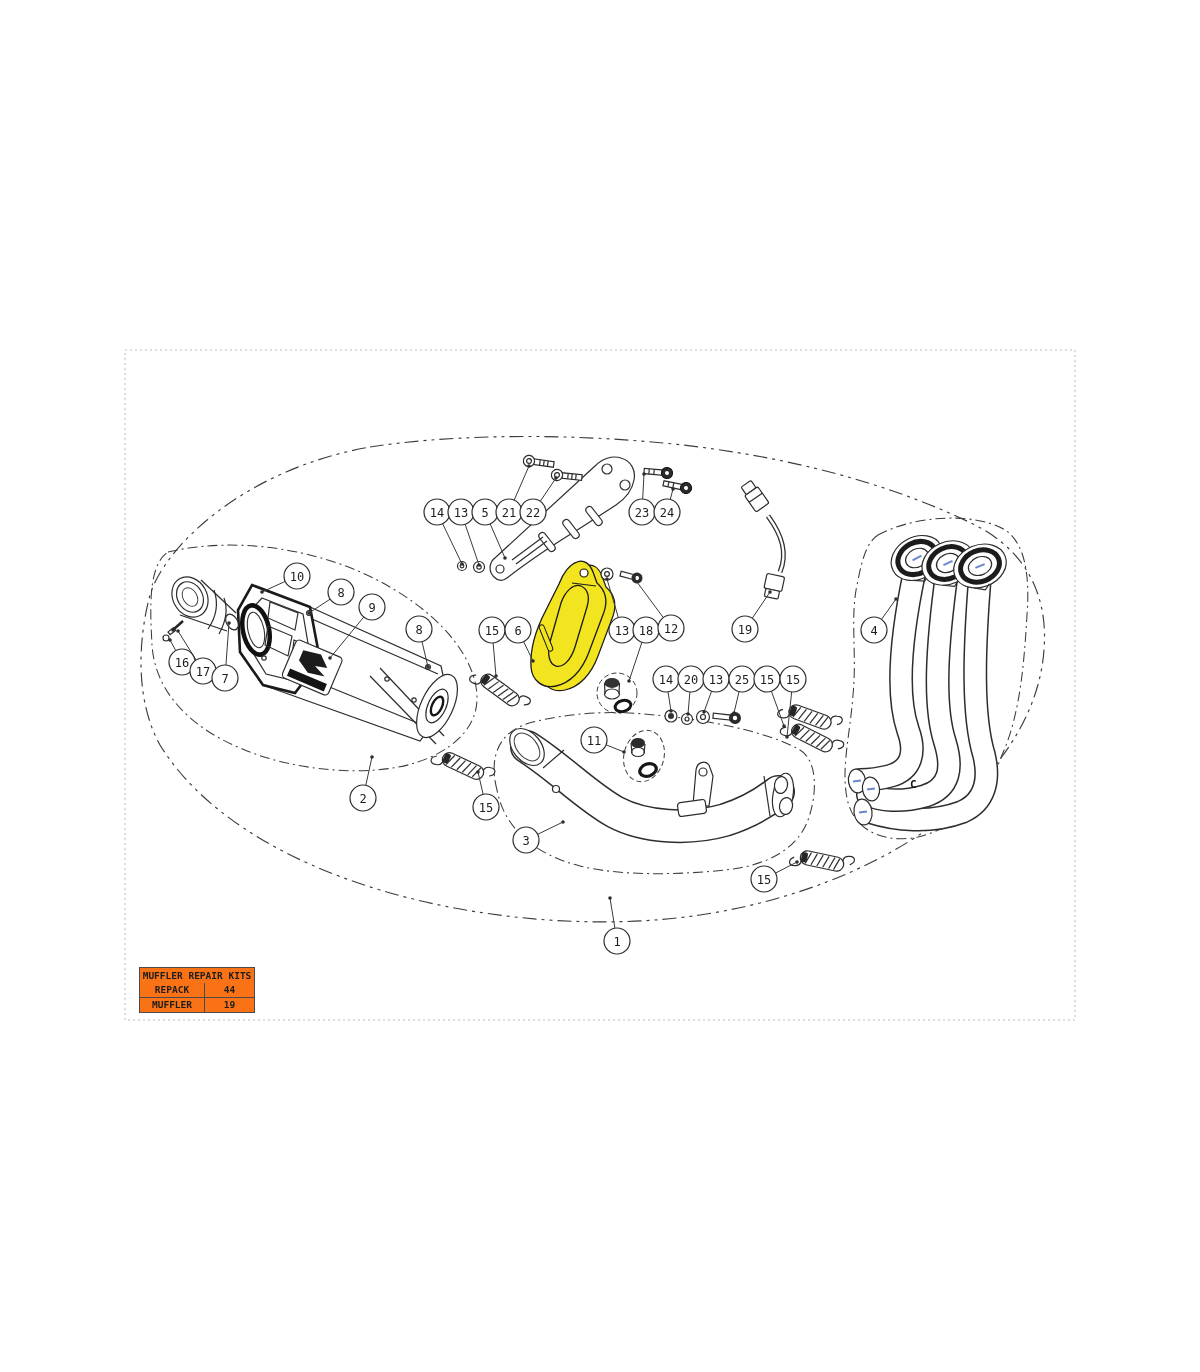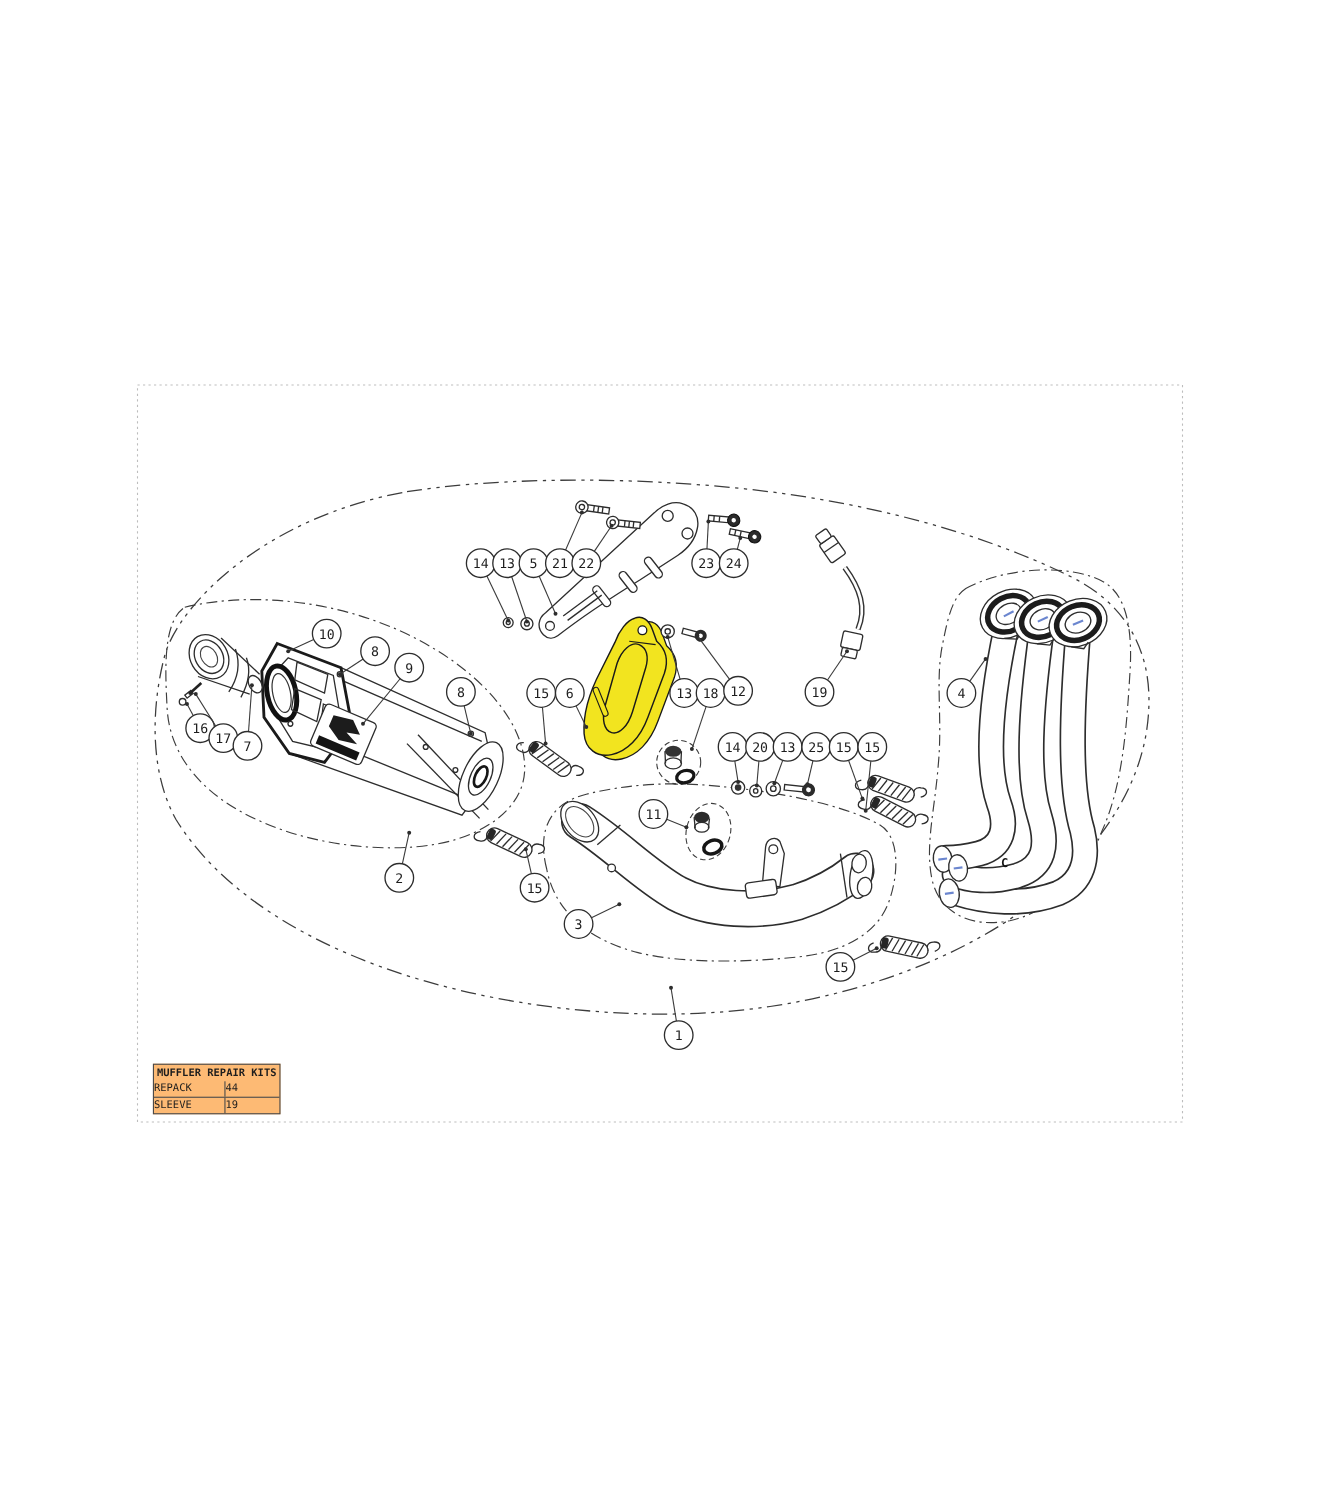--- a/index.html
+++ b/index.html
@@ -15,25 +15,25 @@
   .dash2{fill:none;stroke:#3c3c3c;stroke-width:1.05;stroke-dasharray:10 4 2 4;}
   .dash3{fill:none;stroke:#3c3c3c;stroke-width:1;stroke-dasharray:5 3;}
   .tubo{fill:none;stroke:#2d2d2d;stroke-linecap:round;stroke-linejoin:round;}
   .tubi{fill:none;stroke:#ffffff;stroke-linecap:round;stroke-linejoin:round;}
   .callout-circle{fill:#ffffff;stroke:#2d2d2d;stroke-width:1.2;}
   .callout-text{font-family:"DejaVu Sans Mono","Liberation Mono",monospace;font-size:12px;fill:#1d1d1d;}
   .leader{stroke:#3a3a3a;stroke-width:1;fill:none;}
   .leader-dot{fill:#2d2d2d;}
   
   .kit-table{position:absolute;left:139px;top:967px;width:114px;border:1px solid #4a4a4a;
-             background:#fdba74;font-size:9.5px;color:#1d1d1d;}
+             background:#f97316;font-size:9.5px;color:#1d1d1d;}
   .kit-table .tr{display:flex;border-top:1px solid #4a4a4a;height:14px;line-height:14px;}
   .kit-table .tr:first-child{border-top:none;}
   .kit-table .th{justify-content:center;font-weight:bold;letter-spacing:0;height:15px;line-height:15px;}
-  .kit-table .td{}
+  .kit-table .td{text-align:center;font-weight:bold;}
   .kit-table .td.label{width:64px;border-right:1px solid #4a4a4a;}
   .kit-table .td.val{flex:1;}
 </style>
 </head>
 <body>
 
 <div class="canvas">
 <svg width="1200" height="1372" viewBox="0 0 1200 1372">
   <defs>
     <g id="spring">
@@ -521,18 +521,18 @@
 </svg>
 
 <div class="kit-table">
   <div class="tr th">MUFFLER REPAIR KITS</div>
   <div id="kit-rows">
         <div class="tr">
           <div class="td label">REPACK</div>
           <div class="td val">44</div>
         </div>
         <div class="tr">
-          <div class="td label">SLEEVE</div>
+          <div class="td label">MUFFLER</div>
           <div class="td val">19</div>
         </div>
       </div>
 </div>
 </div>
 
 </body></html>

